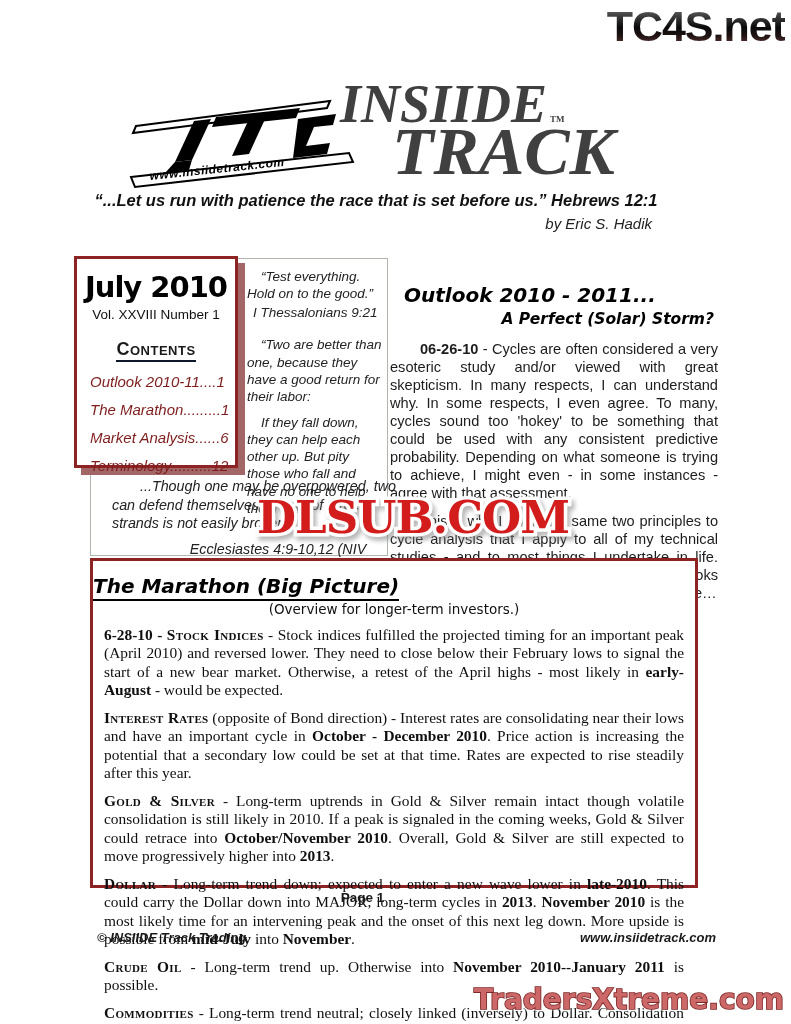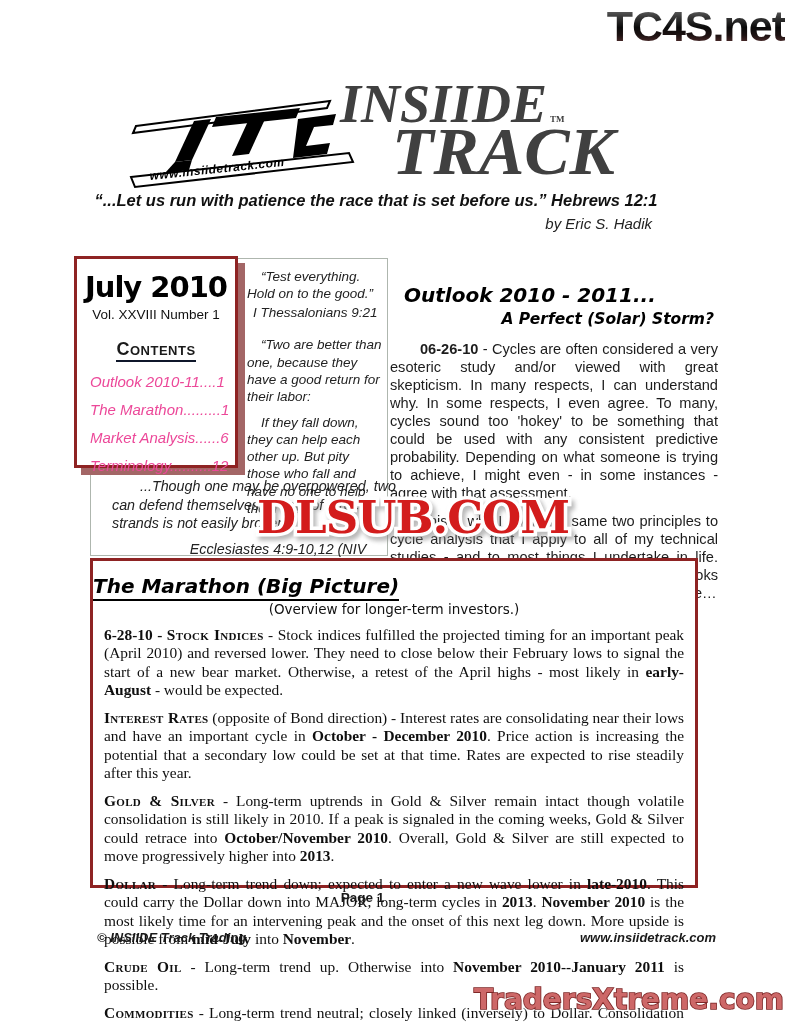--- a/index.html
+++ b/index.html
@@ -35,21 +35,21 @@
   
   .issue-box { position:absolute; left:74px; top:256px; width:158px; height:206px;
     background:#fff; border:3px solid #8e2323; box-shadow:7px 7px 0 0 #a36666; text-align:center; }
   .issue-month { font-family:"DejaVu Sans", sans-serif; font-weight:bold; font-size:29px;
     letter-spacing:-1px; margin-top:11px; color:#000; }
   .issue-vol { font-size:13.5px; margin-top:3px; color:#111; }
   .toc-title { display:inline-block; font-weight:bold; font-size:18px; letter-spacing:0.5px;
     font-variant:small-caps; text-transform:lowercase; border-bottom:2px solid #0f172a; margin-top:17px; }
   .toc-title::first-letter { text-transform:uppercase; }
   .toc-list { margin-top:4px; }
-  .toc-item { font-style:italic; font-size:15px; text-align:left; margin:11px 0 0 13px; color:#ec4899; }
+  .toc-item { font-style:italic; font-size:15px; text-align:left; margin:11px 0 0 13px; color:#7f1d1d; }
   
   .quote-col { position:absolute; left:247px; top:268px; width:136px; font-style:italic;
     font-size:13.5px; line-height:1.27; color:#222; }
   .quote-col p { margin:0; }
   .q-indent { text-indent:14px; }
   .q-src { margin-top:2px !important; text-indent:6px; }
   .q-gap { margin-top:15px !important; }
   .q-gap2 { margin-top:9px !important; }
   .eccl { position:absolute; left:112px; top:477px; width:288px; font-style:italic;
     font-size:14.3px; line-height:1.3; color:#222; }

